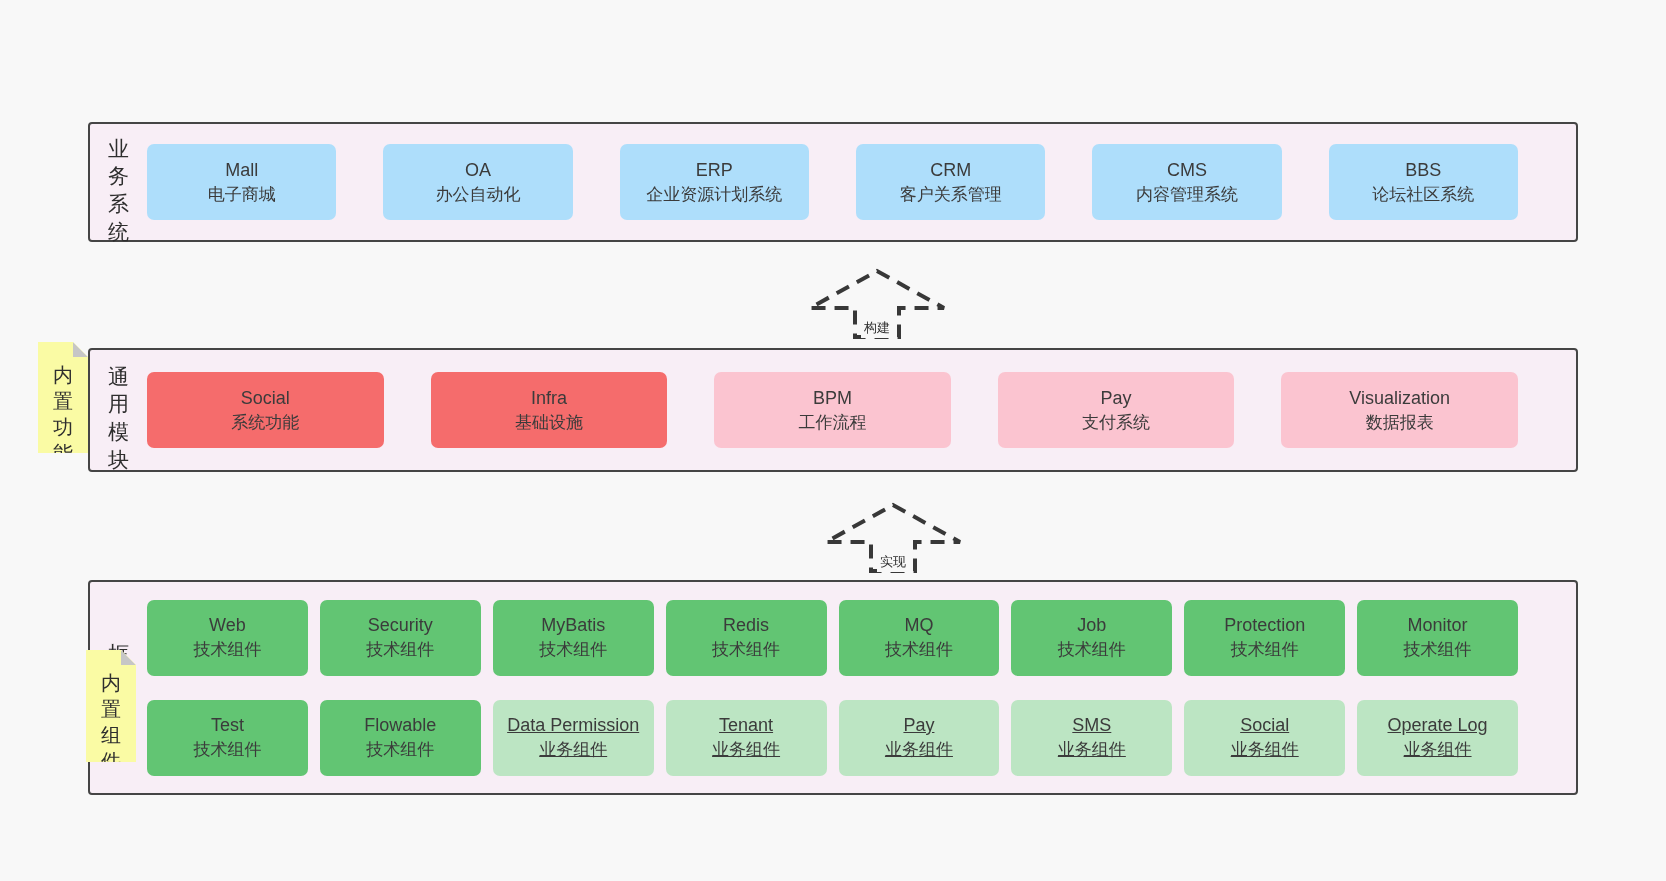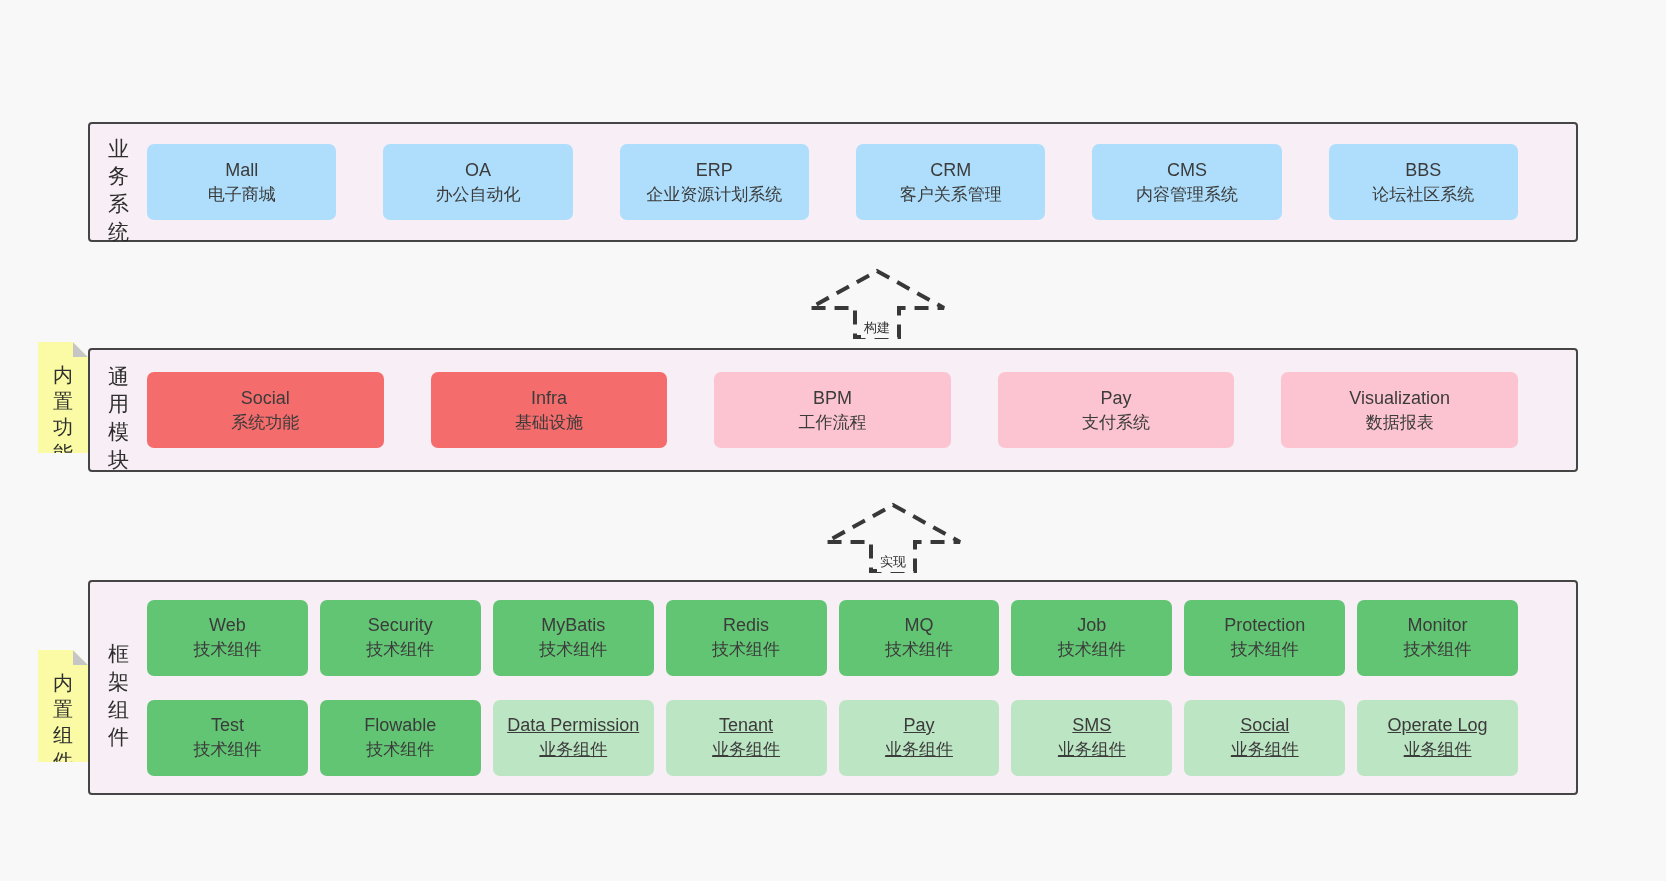--- a/index.html
+++ b/index.html
@@ -49,21 +49,21 @@
   }
   .arrow-build{left:807px;top:268px;}
   .arrow-implement{left:823px;top:502px;}
   
   .sticky{
     position:absolute;left:38px;width:50px;background:#fafba4;z-index:3;
     clip-path:polygon(0 0,calc(100% - 15px) 0,100% 15px,100% 100%,0 100%);
     display:flex;justify-content:center;
   }
   .sticky-modules{top:342px;height:111px;}
-  .sticky-components{top:650px;height:112px;}
+  .sticky-components{top:650px;height:112px;margin-left:48px;}
   .sticky .fold{
     position:absolute;top:0;right:0;width:15px;height:15px;background:#c6c6c6;
     clip-path:polygon(0 0,100% 100%,0 100%);
   }
   .sticky .vtext{font-size:20px;margin-top:20px;line-height:1.3;}
 </style>
 </head>
 <body>
 
 <div id="stage">

